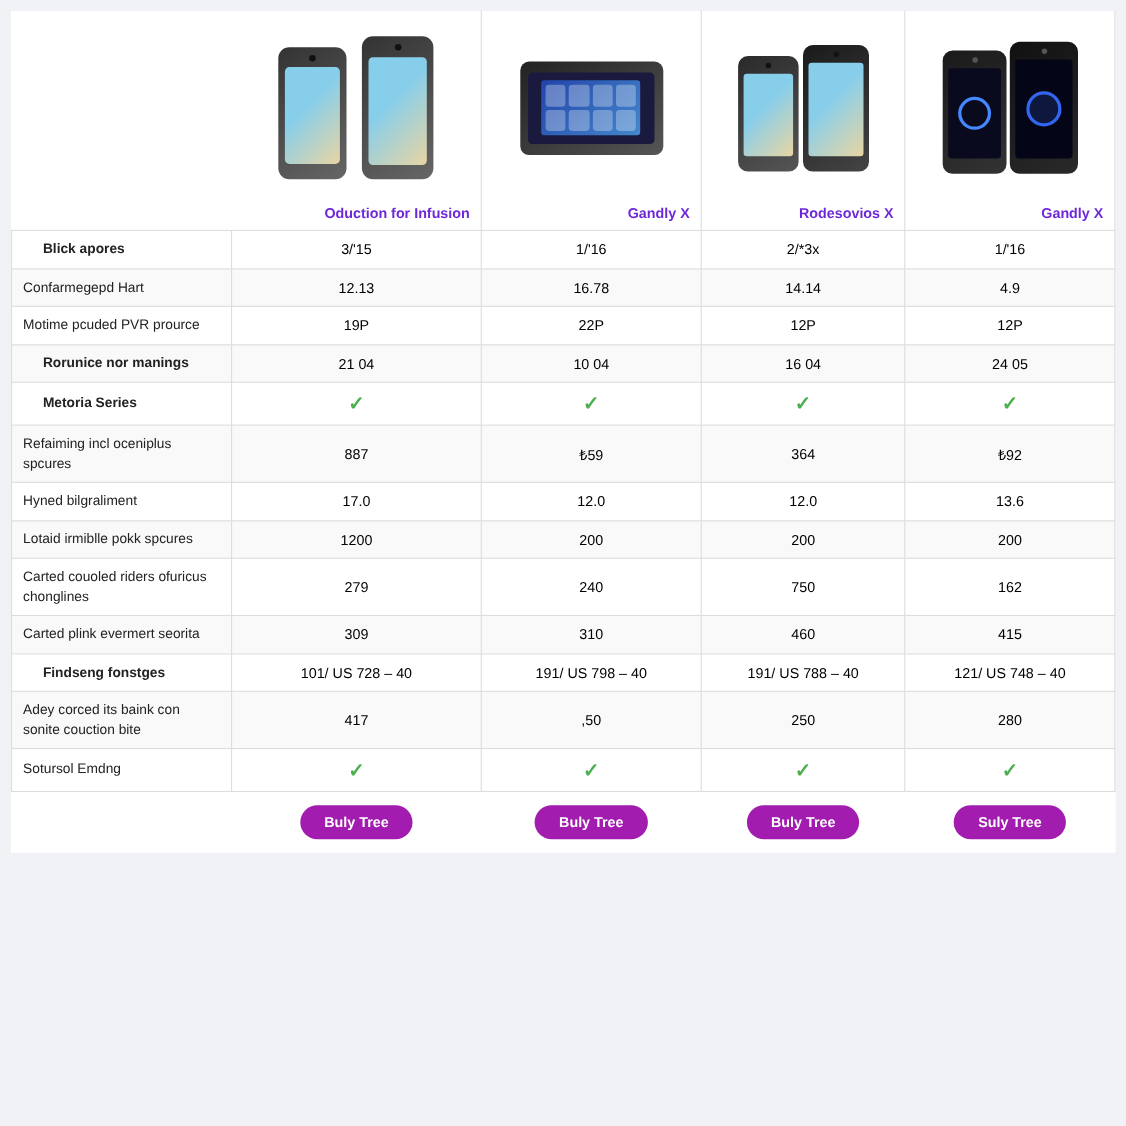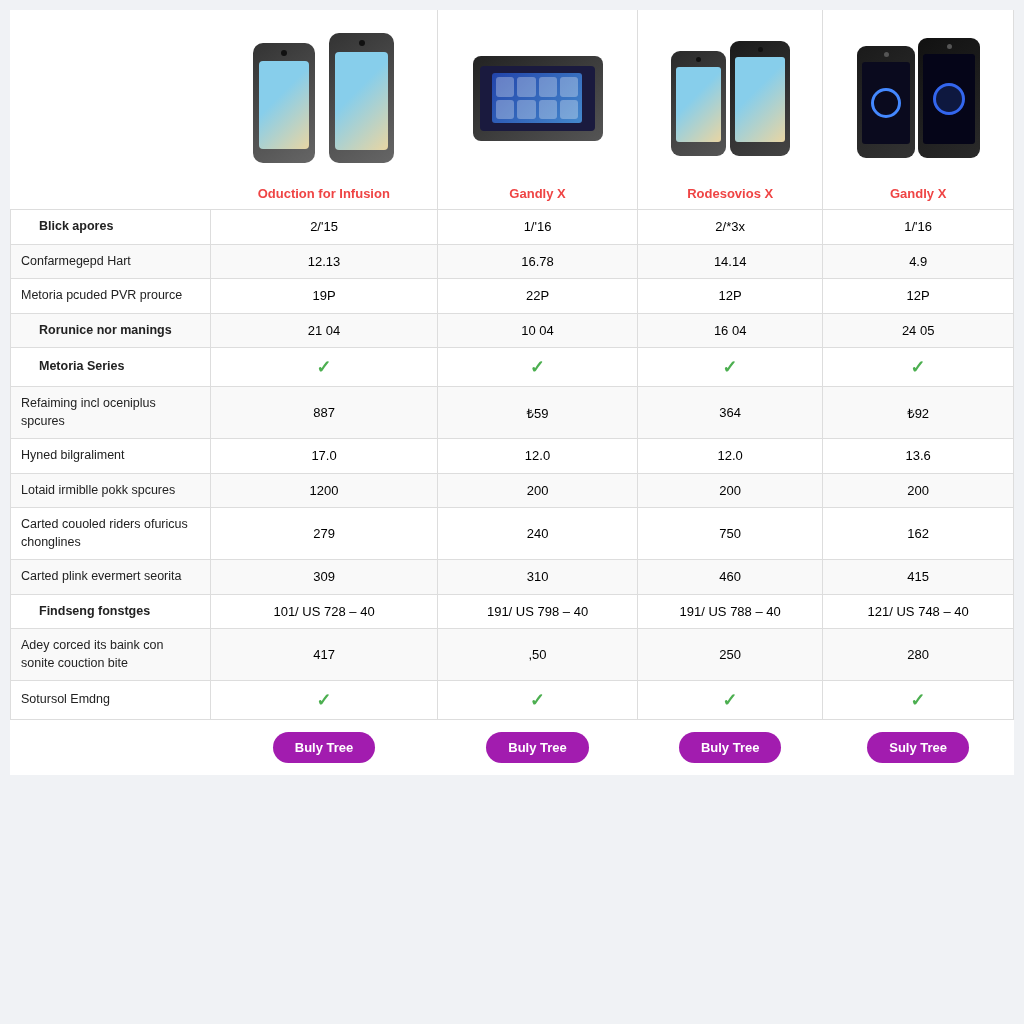--- a/index.html
+++ b/index.html
@@ -246,23 +246,23 @@
       height: 5px;
       background: #555;
       border-radius: 50%;
       position: absolute;
       top: 6px;
       left: 29px;
     }
     .product-name {
       font-weight: bold;
       font-size: 13px;
-      text-align: center;
+      text-align: right;
       margin-top: 4px;
-      color: #ef4444;
+      color: #6d28d9;
     }
     .row-label {
       font-size: 12.5px;
       color: #222;
       line-height: 1.4;
     }
     .row-label.bold {
       font-weight: bold;
       padding-left: 18px;
     }
@@ -377,34 +377,34 @@
           </div>
         </div>
         <div class="product-name">Gandly X</div>
       </th>
     </tr>
   </thead>
   <tbody id="table-body">
 
     <tr>
         <td><span class="row-label bold">Blick apores</span></td>
-        <td>2/'15</td>
+        <td>3/'15</td>
         <td>1/'16</td>
         <td>2/*3x</td>
         <td>1/'16</td>
       </tr>
       <tr>
         <td><span class="row-label">Confarmegepd Hart</span></td>
         <td>12.13</td>
         <td>16.78</td>
         <td>14.14</td>
         <td>4.9</td>
       </tr>
       <tr>
-        <td><span class="row-label">Metoria pcuded PVR prource</span></td>
+        <td><span class="row-label">Motime pcuded PVR prource</span></td>
         <td>19P</td>
         <td>22P</td>
         <td>12P</td>
         <td>12P</td>
       </tr>
       <tr>
         <td><span class="row-label bold">Rorunice nor manings</span></td>
         <td>21 04</td>
         <td>10 04</td>
         <td>16 04</td>

